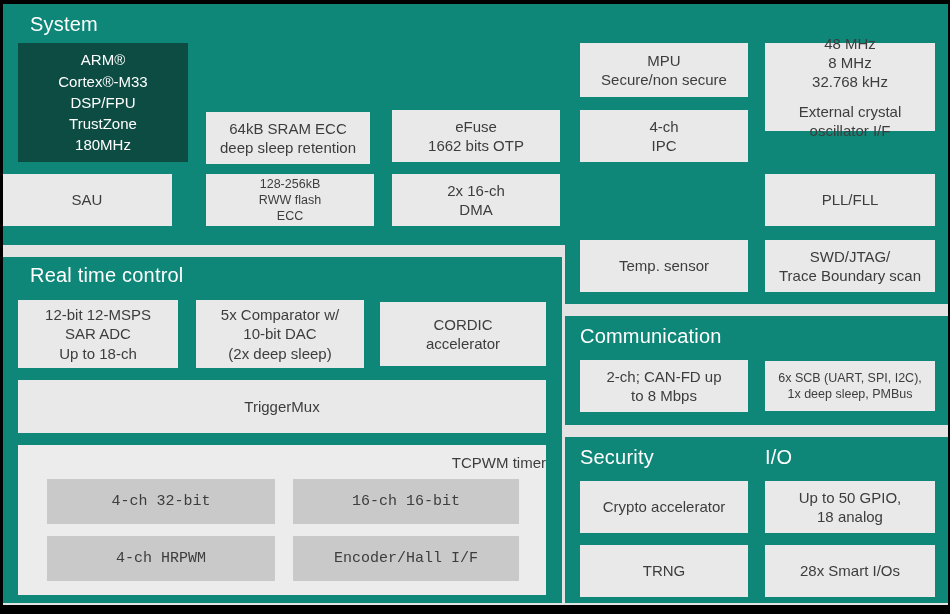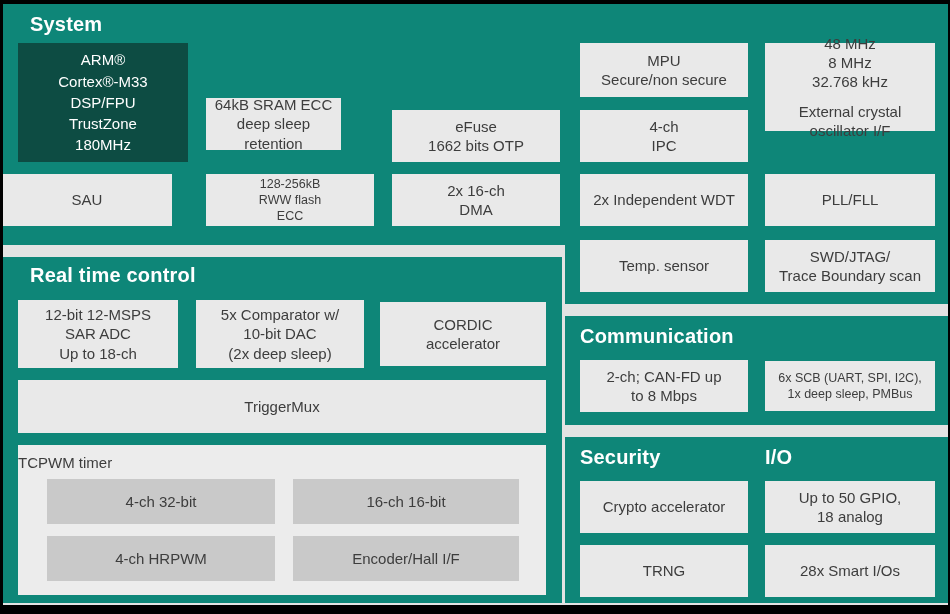--- a/index.html
+++ b/index.html
@@ -18,21 +18,21 @@
     z-index:1;
   }
   .panel{
     position:absolute;
     background:var(--panel-teal,#0e8678);
     z-index:5;
   }
   .panel-title{
     position:absolute;
     color:var(--title-white,#fff);
-    font-weight:bold;
+    font-weight:normal;
     font-size:20px;
     letter-spacing:0.2px;
     z-index:12;
     white-space:nowrap;
   }
   .block{
     position:absolute;
     background:var(--block-bg,#e9e9e9);
     color:var(--text-dark,#3d3d3d);
     display:flex;
@@ -54,24 +54,24 @@
   .block.two-group{gap:10px;}
   .subpanel{
     position:absolute;
     background:var(--tcpwm-bg,#ececec);
     z-index:8;
   }
   .subpanel-title{
     position:absolute;
     color:var(--text-dark,#3d3d3d);
     font-size:15px;
-    text-align:left;
+    text-align:right;
     z-index:12;
   }
-  .block.tone{background:var(--tcpwm-block-bg,#c9c9c9);}
+  .block.tone{background:var(--tcpwm-block-bg,#c9c9c9);font-family:Liberation Mono, monospace;}
   .frame{
     position:absolute;inset:0;
     border:solid var(--frame-black,#000);
     border-width:4px 2px 9px 3px;
     z-index:50;
     pointer-events:none;
   }
 </style>
 </head>
 <body>
@@ -92,36 +92,35 @@
   <div class="panel-title" style="left:580px;top:446px">Security</div>
   <div class="panel-title" style="left:765px;top:446px">I/O</div>
 
   <div class="block dark" style="left:18px;top:43px;width:170px;height:119px">ARM®
 Cortex®-M33
 DSP/FPU
 TrustZone
 180MHz</div>
   <div class="block" style="left:2px;top:174px;width:170px;height:52px">SAU</div>
 
-  <div class="block" style="left:206px;top:98px;width:135px;height:52px">64kB SRAM ECC
+  <div class="block" style="left:206px;top:112px;width:164px;height:52px">64kB SRAM ECC
 deep sleep retention</div>
   <div class="block small" style="left:206px;top:174px;width:168px;height:52px">128-256kB
 RWW flash
 ECC</div>
 
   <div class="block" style="left:392px;top:110px;width:168px;height:52px">eFuse
 1662 bits OTP</div>
   <div class="block" style="left:392px;top:174px;width:168px;height:52px">2x 16-ch
 DMA</div>
 
   <div class="block" style="left:580px;top:43px;width:168px;height:54px">MPU
 Secure/non secure</div>
   <div class="block" style="left:580px;top:110px;width:168px;height:52px">4-ch
 IPC</div>
-  <div class="block" style="left:580px;top:174px;width:168px;height:52px">2x Independent WDT</div>
   <div class="block" style="left:580px;top:240px;width:168px;height:52px">Temp. sensor</div>
 
   <div class="block two-group" style="left:765px;top:43px;width:170px;height:88px">
     <div>48 MHz
 8 MHz
 32.768 kHz</div>
     <div>External crystal
 oscillator I/F</div>
   </div>
   <div class="block" style="left:765px;top:174px;width:170px;height:52px">PLL/FLL</div>

